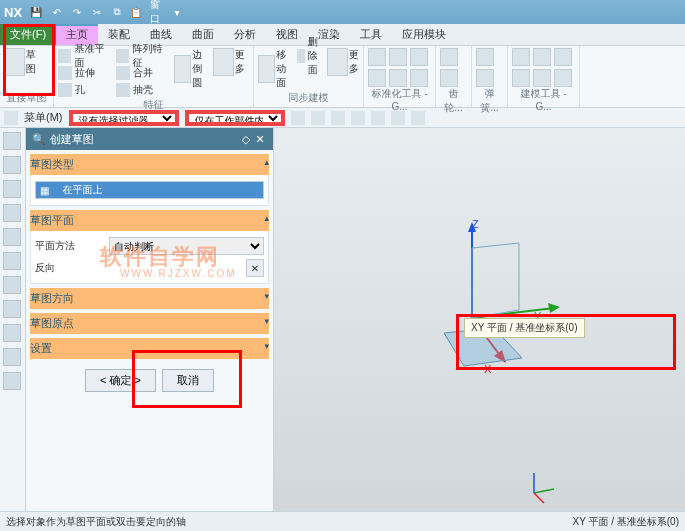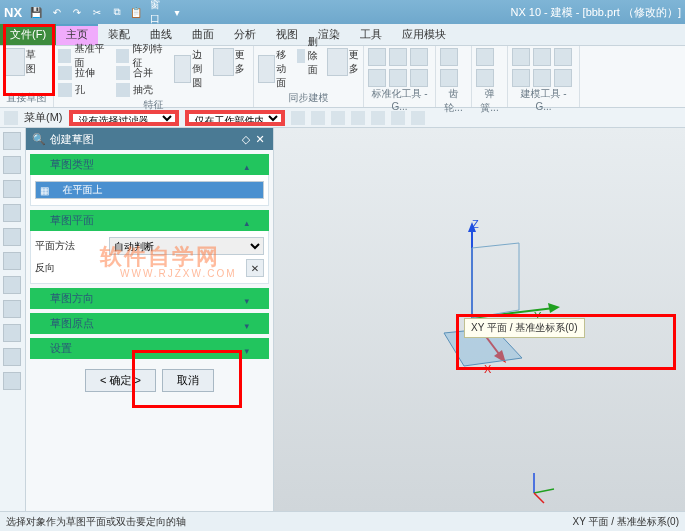--- a/index.html
+++ b/index.html
@@ -31,21 +31,21 @@
 .optbar .ic { width: 14px; height: 14px; background: #d8e3ea; }
 .mainrow { display: flex; height: 383px; }
 .leftbar { width: 26px; background: #eef4f8; border-right: 1px solid #c8d4dc; display: flex; flex-direction: column; gap: 6px; padding: 4px 3px; }
 .leftbar .ic { width: 18px; height: 18px; background: #d0dde6; border: 1px solid #b8c5ce; }
 .dialog { width: 248px; background: #f5f8fa; border-right: 1px solid #c8d4dc; display: flex; flex-direction: column; }
 .dlgtitle { height: 22px; background: #4a7a94; color: #fff; display: flex; align-items: center; padding: 0 6px; font-size: 11px; }
 .dlgtitle .sp { flex: 1; }
 .dlgtitle .x { width: 14px; text-align: center; cursor: pointer; }
 .dlgbody { flex: 1; overflow: auto; padding: 4px; }
 .sect { margin-bottom: 4px; }
-.sect .shdr { background: #22c55e; padding: 3px 20px; font-size: 11px; color: #2a5a78; display: flex; align-items: flex-end; justify-content: space-between; cursor: pointer; }
+.sect .shdr { background: #fdba74; padding: 3px 0; font-size: 11px; color: #2a5a78; display: flex; align-items: flex-start; justify-content: space-between; cursor: pointer; }
 .sect .shdr .arrow { font-size: 9px; }
 .sect .sbody { padding: 4px 2px; background: #fff; border: 1px solid #d8e4ec; border-top: none; }
 .fld { display: flex; align-items: center; gap: 4px; height: 22px; font-size: 10px; padding: 0 2px; }
 .fld.sel { background: #ffb84d; }
 .fld .flbl { width: 70px; }
 .fld select, .fld .combo { flex: 1; height: 18px; font-size: 10px; border: 1px solid #c0cdd6; }
 .combo.blue { background: #4a90d0; color: #fff; display: flex; align-items: center; padding: 0 4px; }
 .fld .picker { width: 18px; height: 18px; border: 1px solid #c0cdd6; background: #e8eef3; display: inline-flex; align-items: center; justify-content: center; font-size: 10px; }
 .dlgbtns { display: flex; justify-content: center; gap: 6px; padding: 6px; }
 .dlgbtns button { padding: 3px 14px; font-size: 11px; border: 1px solid #a8b8c4; background: #e8eef3; cursor: pointer; }
@@ -72,21 +72,20 @@
   <div class="qat">
     <span>💾</span>
     <span>↶</span>
     <span>↷</span>
     <span>✂</span>
     <span>⧉</span>
     <span>📋</span>
     <span>窗口</span>
     <span>▾</span>
   </div>
-  <span class="title">NX 10 - 建模 - [bbb.prt （修改的）]</span>
 </div>
 
 <div class="menubar">
   <div class="tab file">文件(F)</div>
   <div class="tab active">主页</div>
   <div class="tab">装配</div>
   <div class="tab">曲线</div>
   <div class="tab">曲面</div>
   <div class="tab">分析</div>
   <div class="tab">视图</div>

